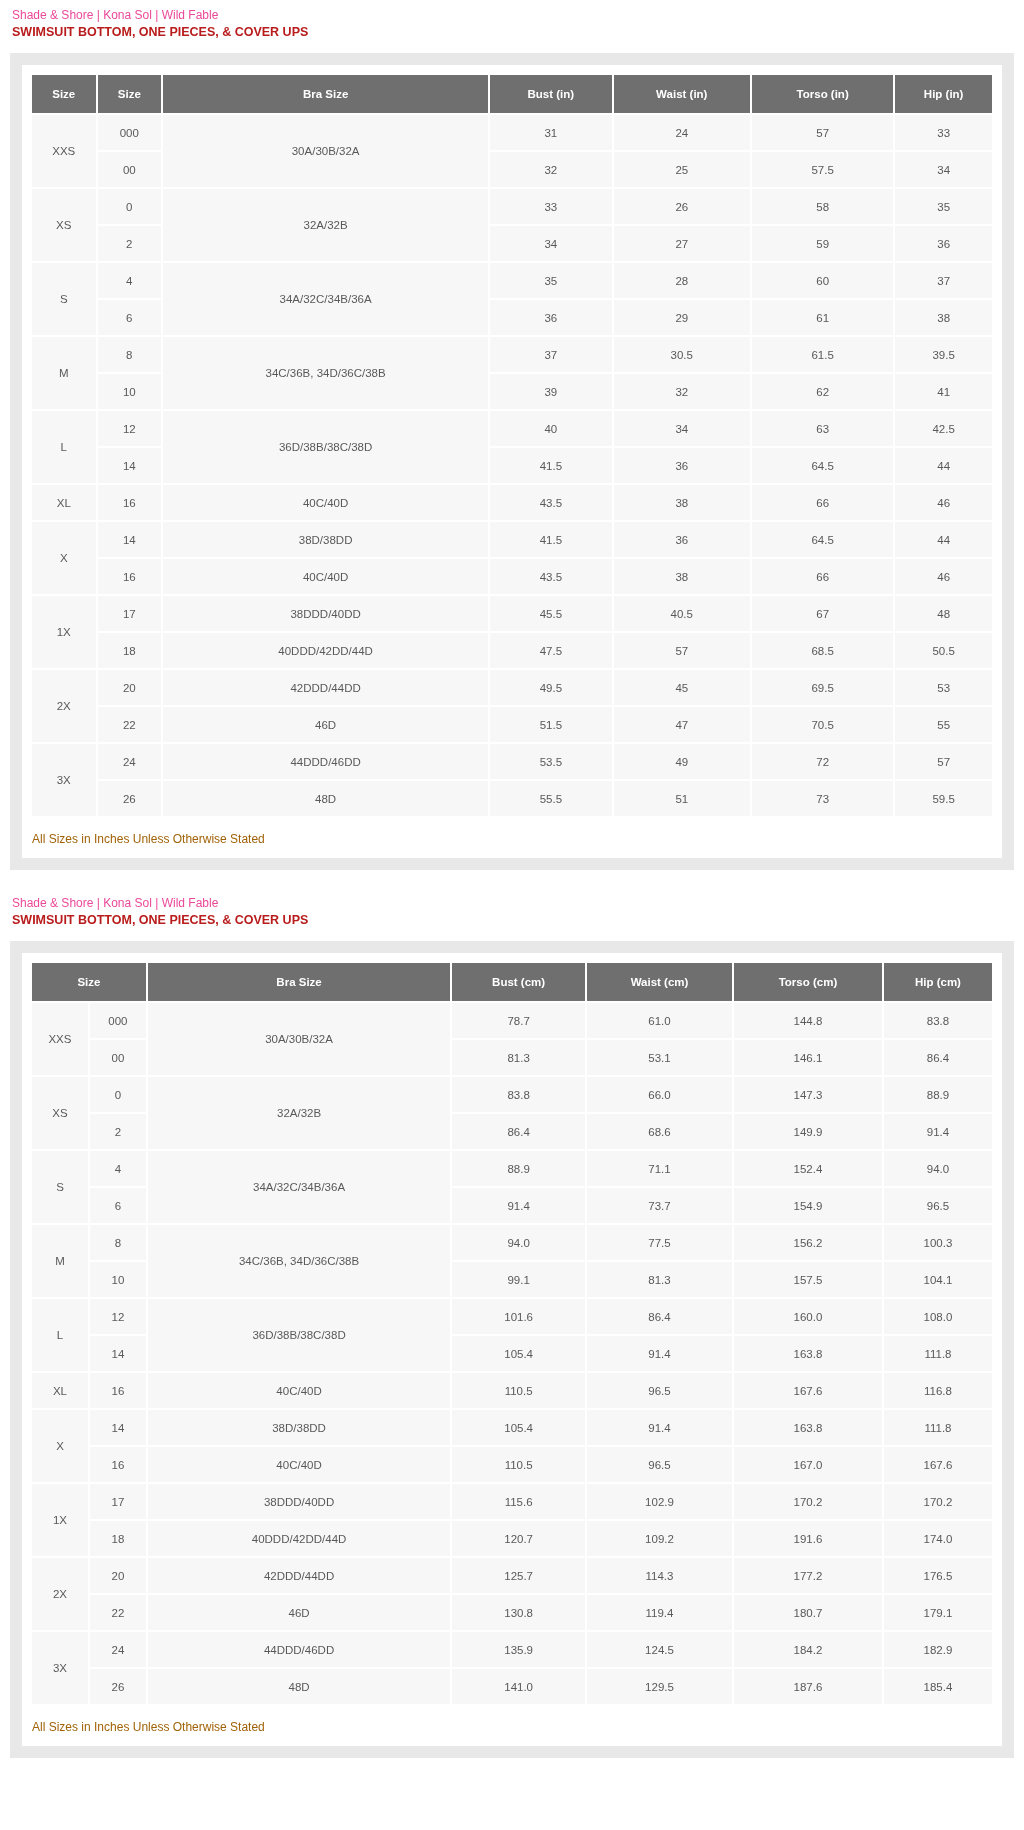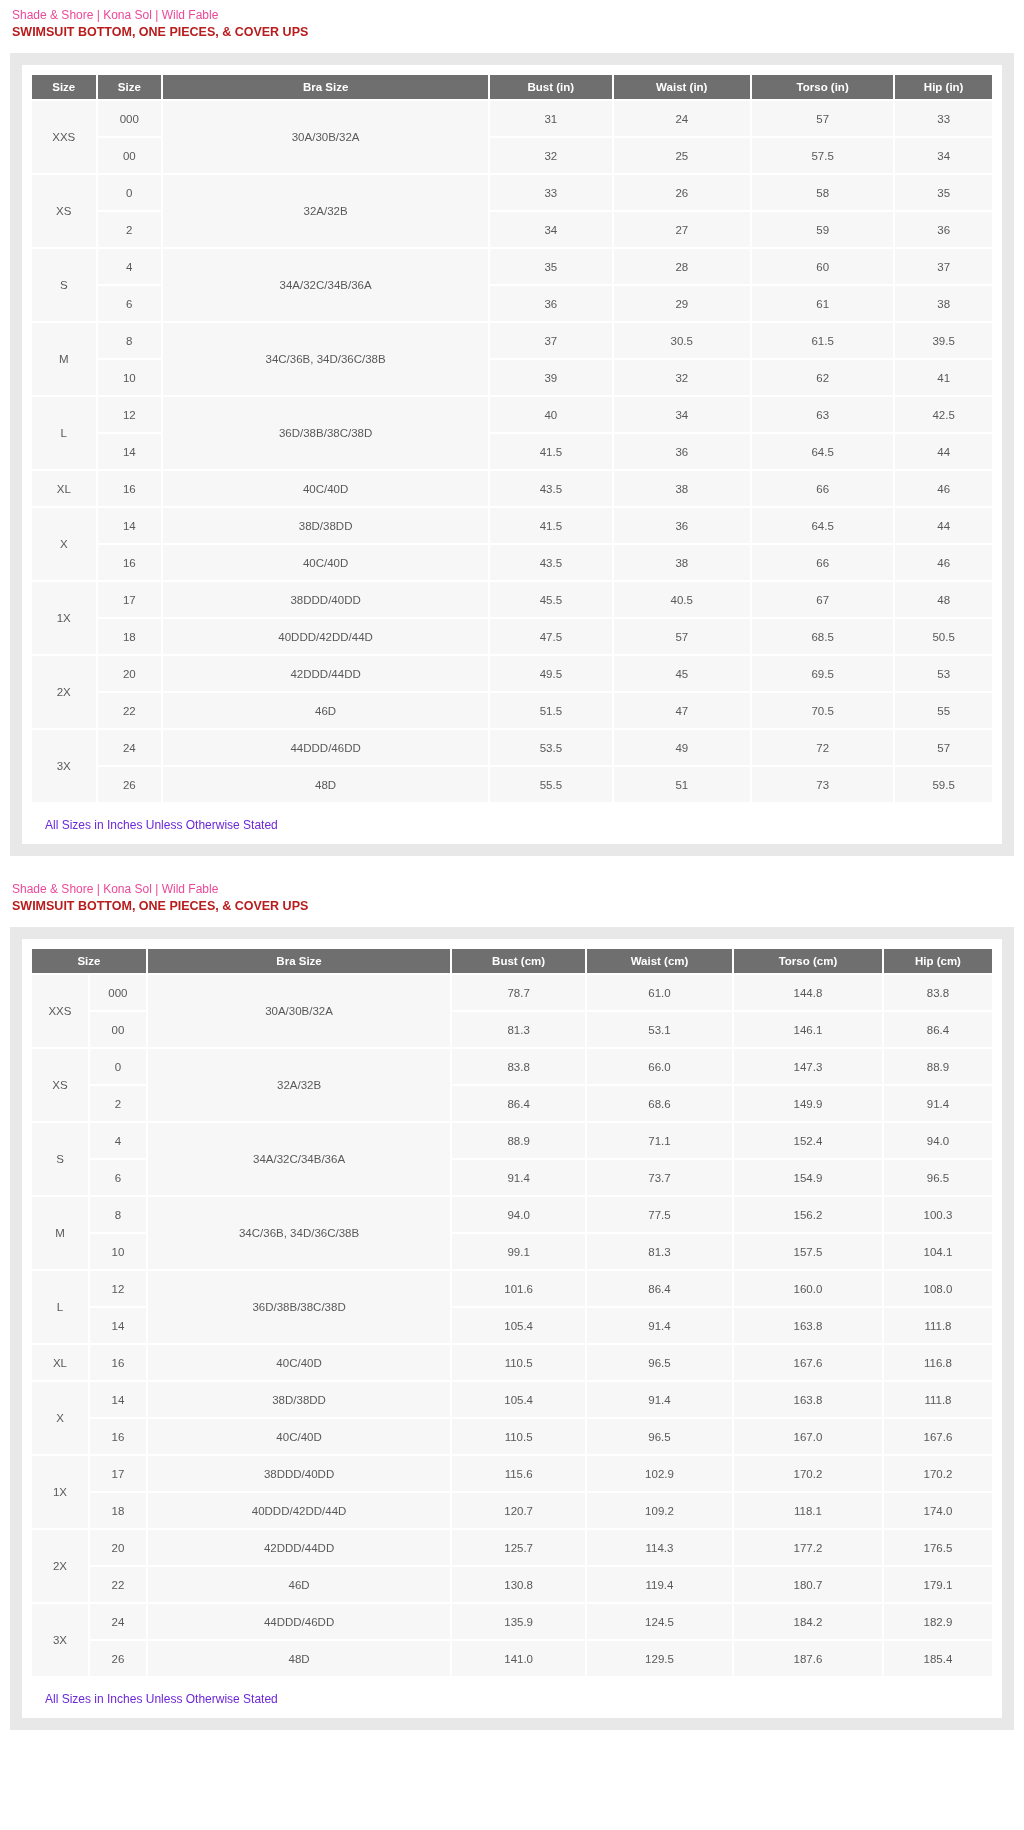--- a/index.html
+++ b/index.html
@@ -3,23 +3,23 @@
 <meta charset="utf-8">
 <style>
   html,body{margin:0;padding:0;background:#ffffff;font-family:"Liberation Sans",sans-serif;}
   .page{width:1024px;box-sizing:border-box;padding:8px 10px;}
   .block{margin-bottom:26px;}
   .brands{font-size:12px;color:#ec4899;margin:0 2px 3px;}
   .category{font-size:12.5px;font-weight:bold;color:#b91c1c;margin:0 2px 14px;}
   .section{background:#e8e8e8;padding:12px;}
   .card{background:#ffffff;padding:8px 8px 4px;}
   table{width:100%;border-collapse:separate;border-spacing:2px;table-layout:fixed;}
-  th{background:#6f6f6f;color:#ffffff;font-size:11.5px;font-weight:bold;text-align:center;height:24px;padding:0 4px;}
+  th{background:#6f6f6f;color:#ffffff;font-size:11.5px;font-weight:bold;text-align:center;height:38px;padding:0 4px;}
   td{background:#f7f7f7;color:#595959;font-size:11.5px;text-align:center;height:35px;padding:0 4px;vertical-align:middle;}
-  .footnote{font-size:12px;color:#6d28d9;padding:14px 2px 8px;margin-left:13px;}
+  .footnote{font-size:12px;color:#a16207;padding:14px 2px 8px;}
 </style>
 </head>
 <body>
 
 <div class="page">
 
   <div class="block">
     <div class="brands">Shade &amp; Shore | Kona Sol | Wild Fable</div>
     <div class="category">SWIMSUIT BOTTOM, ONE PIECES, &amp; COVER UPS</div>
     <div class="section">
@@ -349,21 +349,21 @@
                 <td>115.6</td>
                 <td>102.9</td>
                 <td>170.2</td>
                 <td>170.2</td>
               </tr>
               <tr>
                 <td>18</td>
                 <td>40DDD/42DD/44D</td>
                 <td>120.7</td>
                 <td>109.2</td>
-                <td>118.1</td>
+                <td>191.6</td>
                 <td>174.0</td>
               </tr>
               <tr>
                 <td rowspan="2">2X</td>
                 <td>20</td>
                 <td>42DDD/44DD</td>
                 <td>125.7</td>
                 <td>114.3</td>
                 <td>177.2</td>
                 <td>176.5</td>

